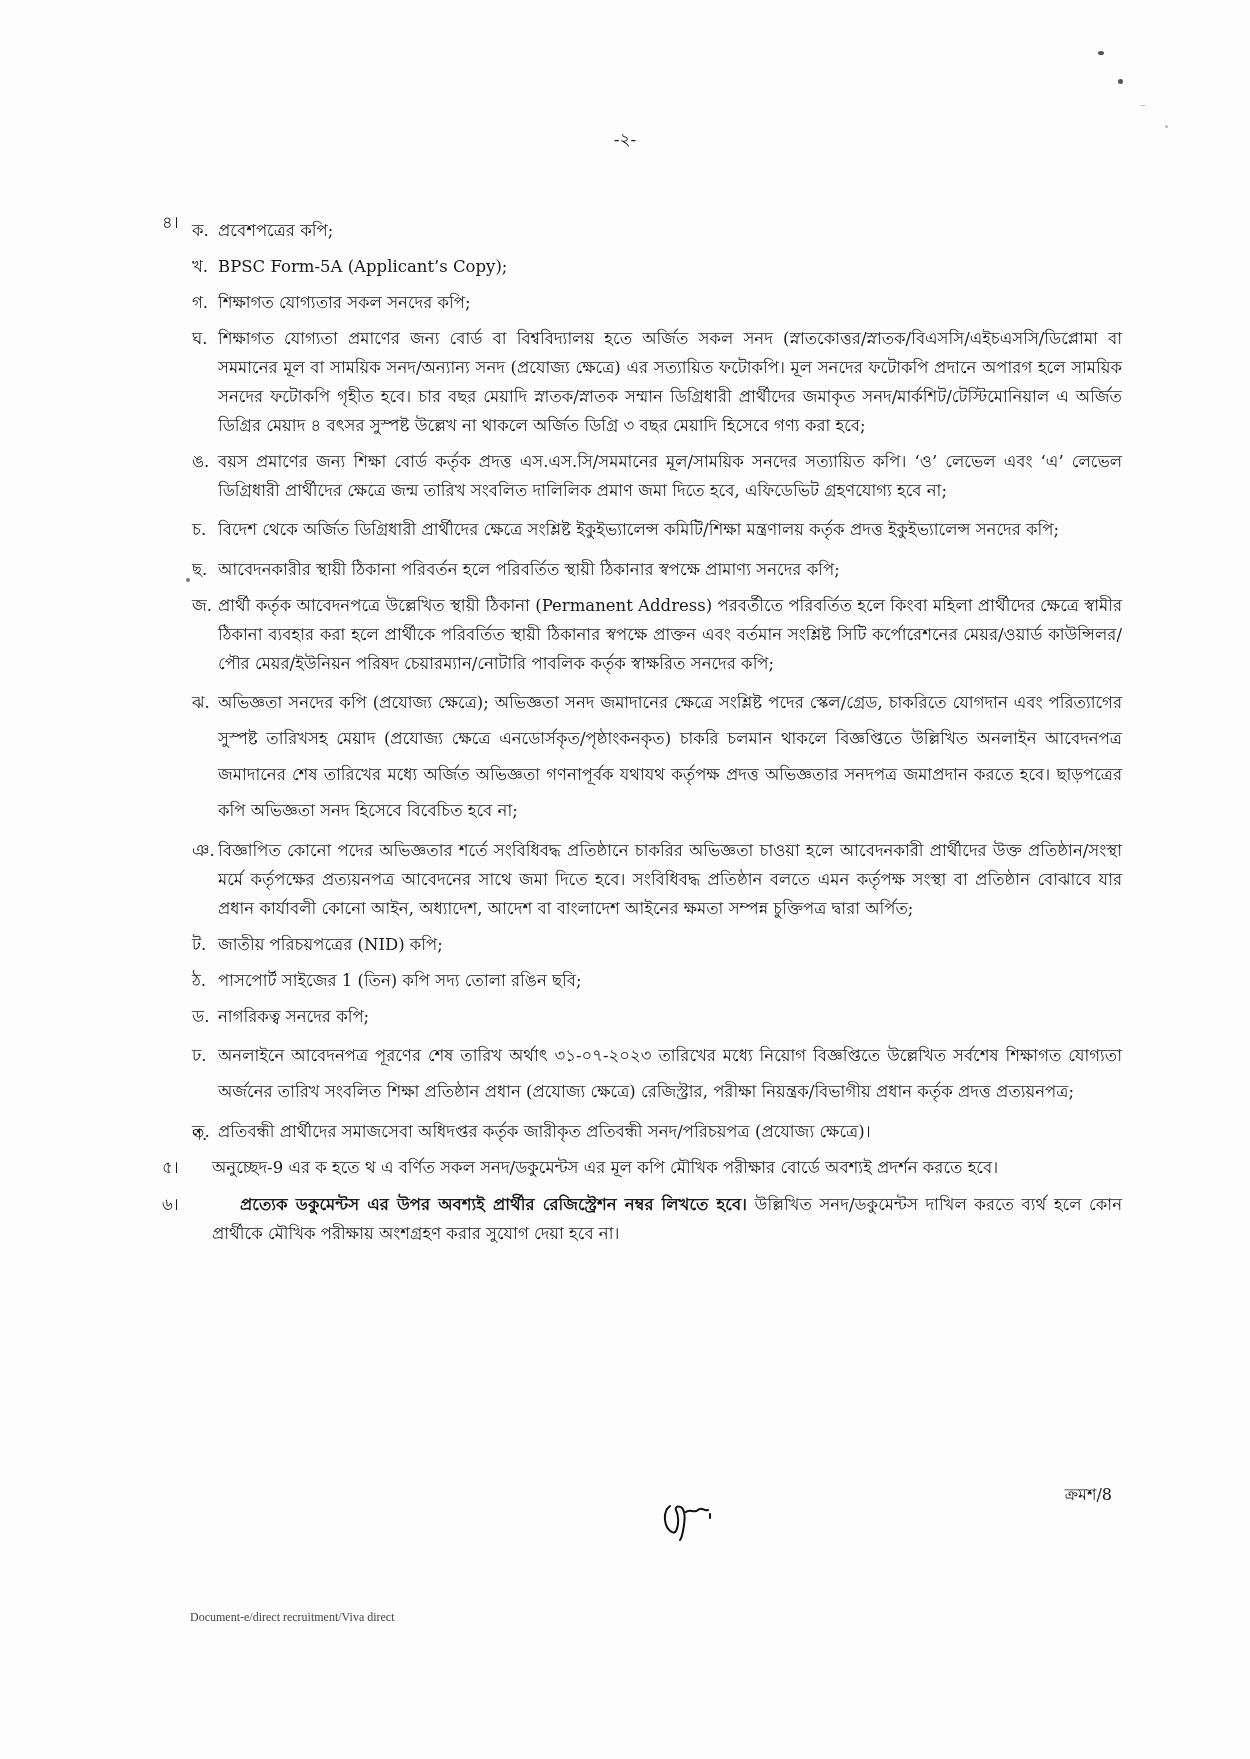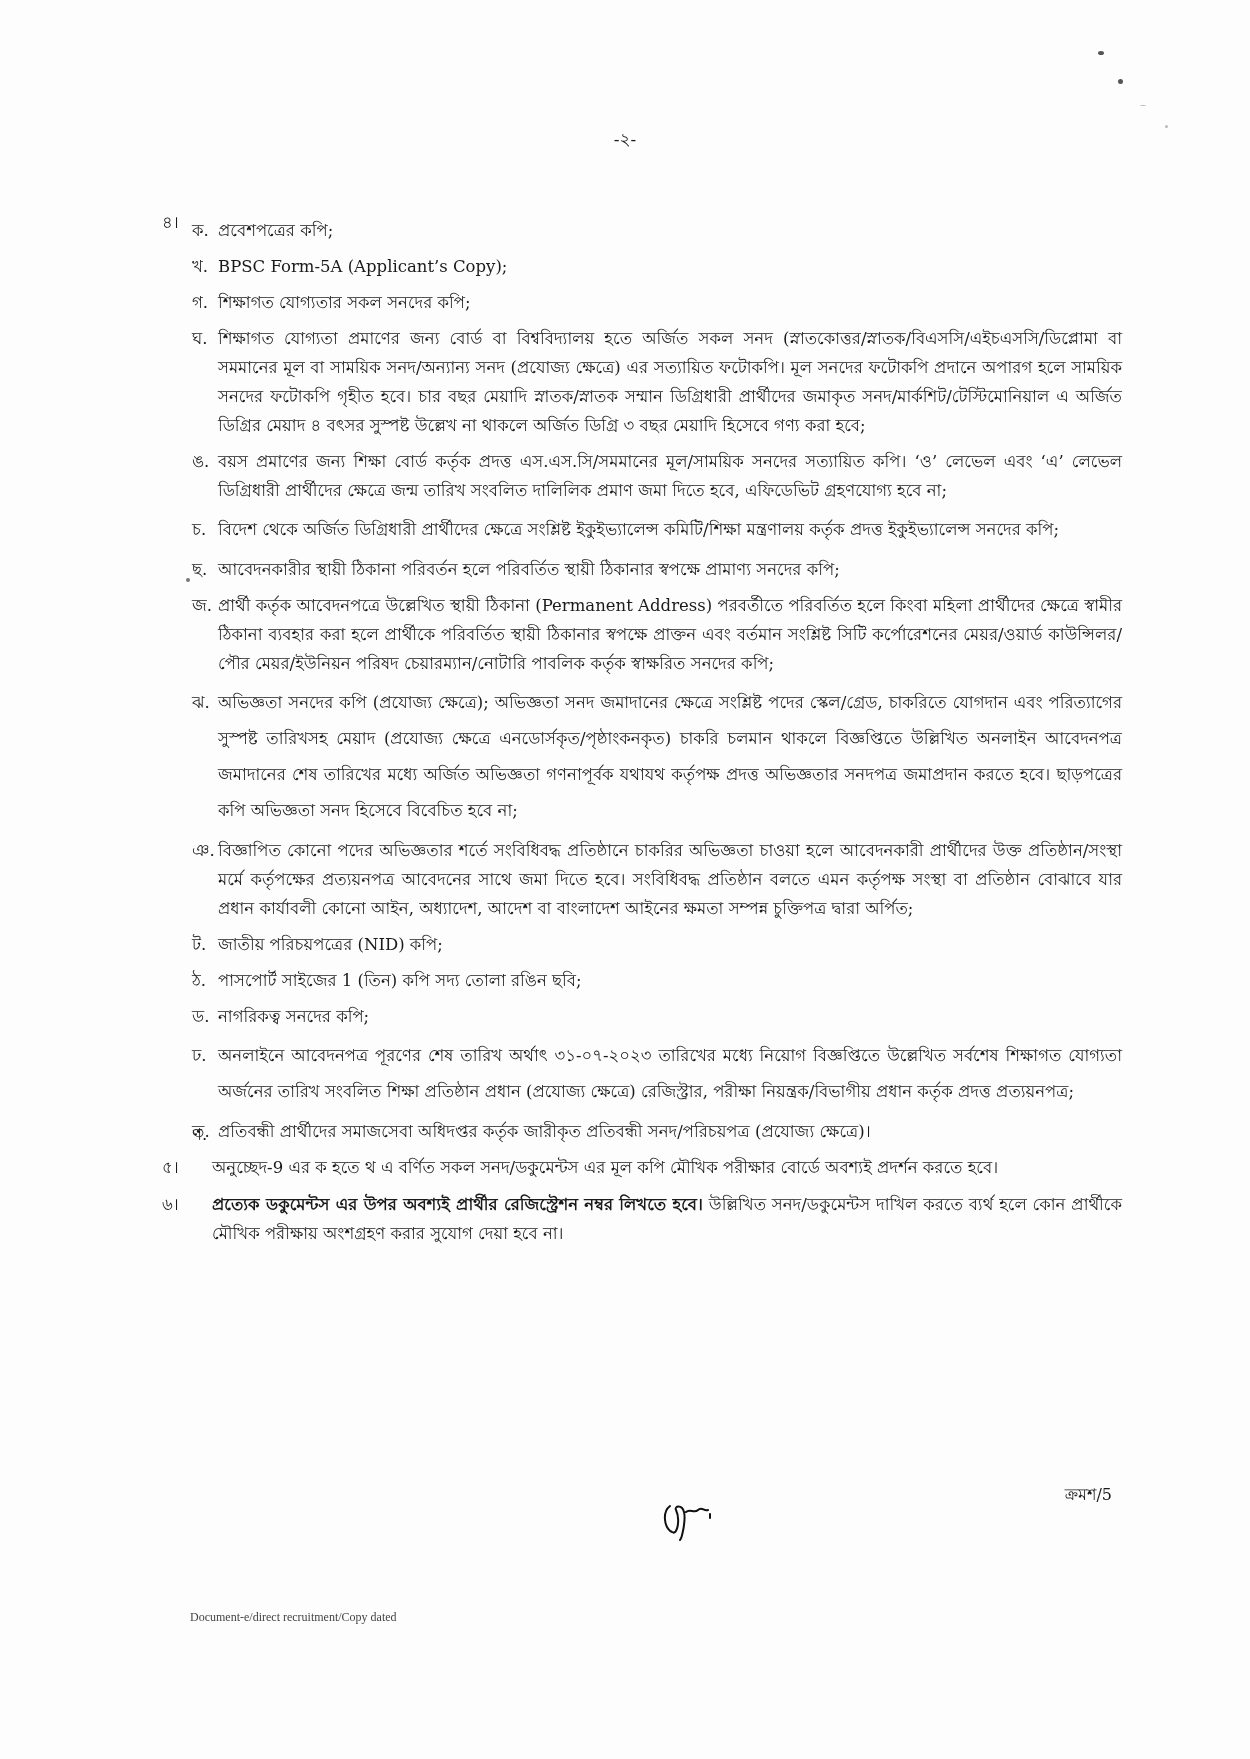--- a/index.html
+++ b/index.html
@@ -11,21 +11,21 @@
   .page { position: absolute; left: 0; top: 0; width: 1250px; height: 1759px; background: #fdfdfd; }
   .page-number { position: absolute; top: 126px; left: 0; width: 1250px; text-align: center; font-size: 17px; }
   .specks { position: absolute; left: 1090px; top: 45px; width: 90px; height: 90px; }
   .speck { position: absolute; background: #555; border-radius: 50%; }
   .body-text { position: absolute; left: 162px; top: 208px; width: 960px; font-size: 16.5px; line-height: 29px; }
   .para { position: relative; padding-left: 50px; margin-bottom: 8px; text-align: justify; }
   .para .num { position: absolute; left: 0; top: 0; }
   .item { position: relative; padding-left: 26px; margin-left: 30px; margin-bottom: 7px; text-align: justify; }
   .item .marker { position: absolute; left: 0; top: 0; }
   .item.loose { line-height: 36px; }
-  .bold { font-weight: bold; }
+  .bold { font-weight: bold; margin-left: 28px; }
   .continued { position: absolute; top: 1482px; right: 138px; font-size: 16px; }
   .signature { position: absolute; left: 660px; top: 1498px; width: 60px; height: 44px; }
   .footer-ref { position: absolute; left: 190px; top: 1610px; font-family: "Liberation Serif", serif; font-size: 12px; color: #444; }
   .margin-mark { position: absolute; left: 186px; top: 578px; width: 4px; height: 4px; background: #777; border-radius: 50%; }
 </style>
 </head>
 <body>
 
 <div class="page">
 
@@ -69,20 +69,20 @@
       <span class="num">৫।</span>
       <span>অনুচ্ছেদ-9 এর ক হতে থ এ বর্ণিত সকল সনদ/ডকুমেন্টস এর মূল কপি মৌখিক পরীক্ষার বোর্ডে অবশ্যই প্রদর্শন করতে হবে।</span>
     </div>
 
     <div class="para">
       <span class="num">৬।</span>
       <span class="bold">প্রত্যেক ডকুমেন্টস এর উপর অবশ্যই প্রার্থীর রেজিস্ট্রেশন নম্বর লিখতে হবে।</span><span> উল্লিখিত সনদ/ডকুমেন্টস দাখিল করতে ব্যর্থ হলে কোন প্রার্থীকে মৌখিক পরীক্ষায় অংশগ্রহণ করার সুযোগ দেয়া হবে না।</span>
     </div>
   </div>
 
-  <div class="continued">ক্রমশ/5</div>
+  <div class="continued">ক্রমশ/8</div>
 
   <svg class="signature" viewBox="0 0 60 44">
     <path d="M10 8 C2 14, 4 30, 12 34 C18 38, 20 20, 16 12 C14 8, 22 6, 24 14 C26 22, 22 40, 20 42 M26 14 C30 10, 34 16, 38 12 C42 8, 44 14, 48 12 M50 16 L50 20" fill="none" stroke="#111" stroke-width="2" stroke-linecap="round"></path>
   </svg>
 
-  <div class="footer-ref">Document-e/direct recruitment/Copy dated</div>
+  <div class="footer-ref">Document-e/direct recruitment/Viva direct</div>
 </div>
 
 </body></html>

